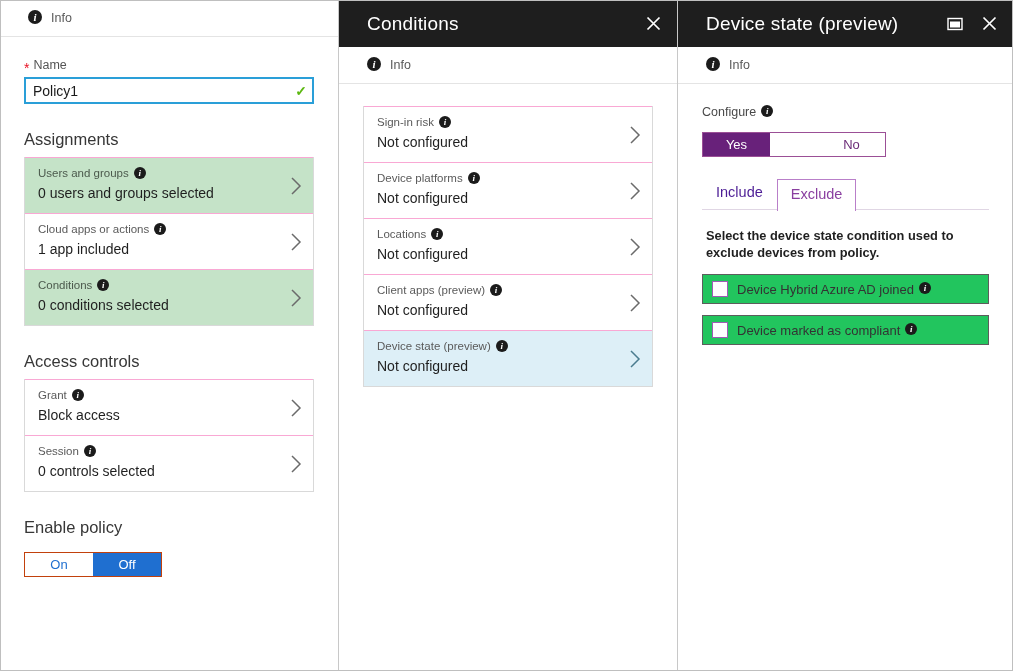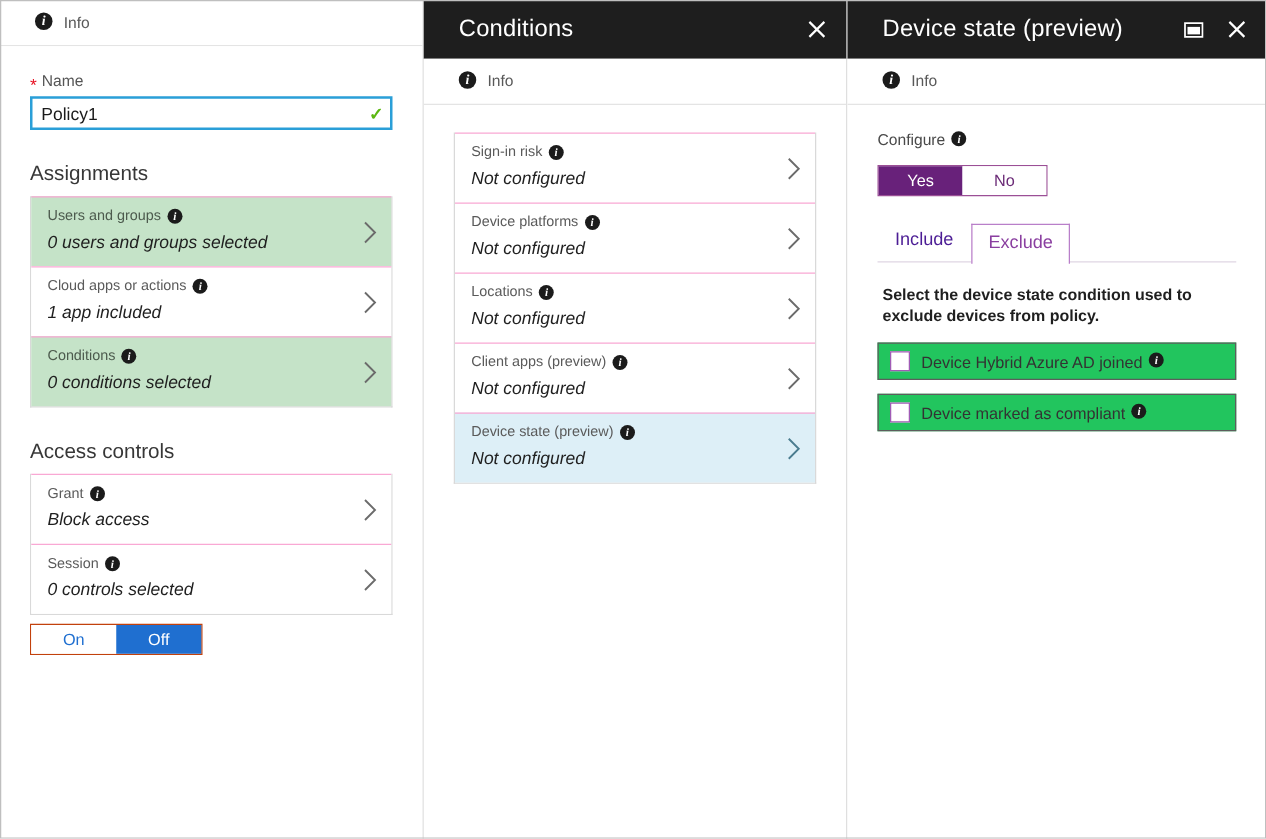--- a/index.html
+++ b/index.html
@@ -153,21 +153,20 @@
     align-items: center;
     gap: 5px;
     line-height: 15px;
     margin-bottom: 3px;
   }
   .crow.green .c-top { color: #4c5a4d; }
   .crow .c-val {
     font-size: 14px;
     color: #1f1f1f;
     line-height: 18px;
-    font-style: italic;
   }
   .chev {
     position: absolute;
     right: 11px; top: 50%;
     transform: translateY(-50%);
     color: #6b6b6b;
   }
   .crow.blue .chev { color: #4a7c8f; }
   .chev svg { display: block; }
 
@@ -188,21 +187,21 @@
   }
   .toggle .seg.on { background: #1f6fd0; color: #ffffff; }
 
   
   .cfg-label {
     font-size: 12.5px;
     color: #494949;
     margin: 21px 0 6px 0;
     display: flex; align-items: center; gap: 5px;
   }
-  .toggle.purple { border: 1px solid #9b4f96; }
+  .toggle.purple { border: 1px solid #9b4f96; gap: 48px; }
   .toggle.purple .seg { width: 67px; color: #6b2b77; background: #ffffff; }
   .toggle.purple .seg.on { background: #68217a; color: #ffffff; }
 
   .tabs {
     display: flex;
     align-items: flex-end;
     margin-top: 20px;
     border-bottom: 1px solid #e0d6e4;
     height: 33px;
   }
@@ -352,20 +351,21 @@
           </div>
           <div class="c-val">0 controls selected</div>
           <span class="chev">
             <svg width="12" height="19" viewBox="0 0 12 19">
                 <path d="M2 1.5 L10 9.5 L2 17.5" stroke="currentColor" stroke-width="1.5" fill="none"></path>
               </svg>
           </span>
         </div>
       </div>
 
+      <div class="section-head">Enable policy</div>
       <div class="toggle">
         <div class="seg">On</div>
         <div class="seg on">Off</div>
       </div>
 
     </div>
   </div>
 
   <div class="blade middle">
     <div class="blade-title">

